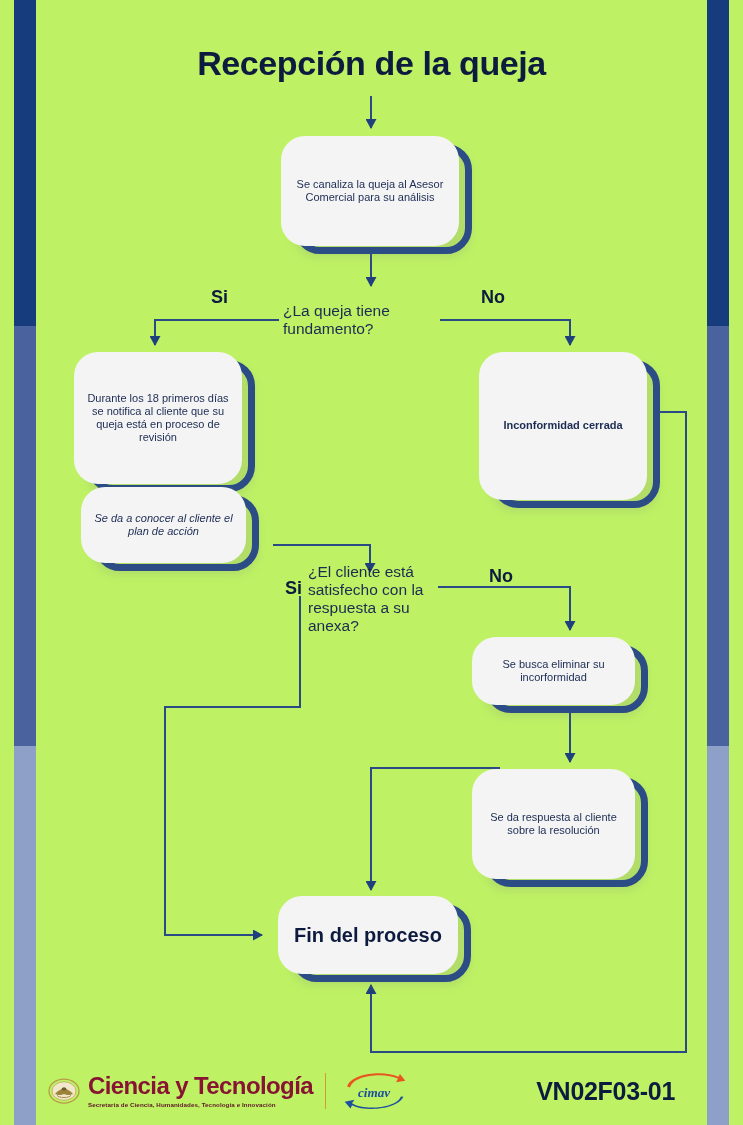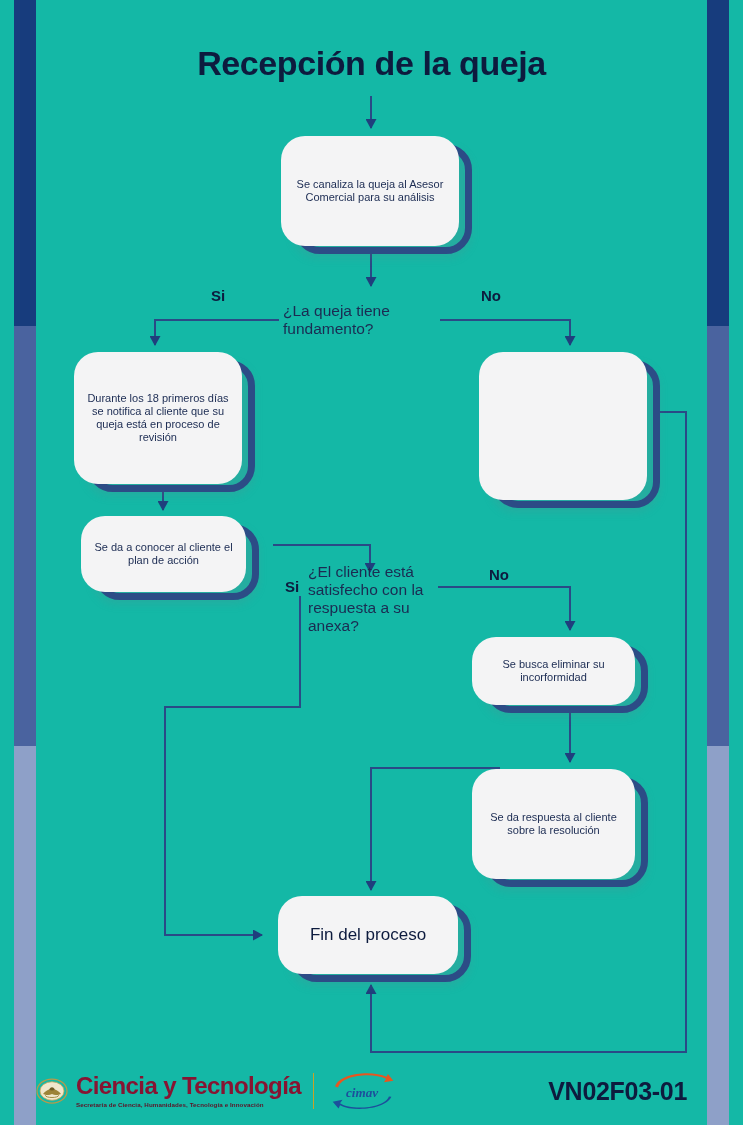--- a/index.html
+++ b/index.html
@@ -5,21 +5,21 @@
   * { box-sizing: border-box; margin: 0; padding: 0; }
   html, body {
     width: 743px; height: 1125px;
     background: #ffffff;
     font-family: "Liberation Sans", sans-serif;
     overflow: hidden;
   }
   #page {
     position: relative;
     width: 743px; height: 1125px;
-    background: #14b8a6;
+    background: #bef264;
   }
 
   
   .band { position: absolute; }
   .band-left  { left: 0; }
   .band-right { right: 0; }
   .band-a { background: #173c7d; }
   .band-b { background: #4a639f; }
   .band-c { background: #8ea0c8; }
 
@@ -76,66 +76,66 @@
     border-radius: 24px;
     display: flex;
     align-items: center;
     justify-content: center;
     text-align: center;
     color: #1b2b52;
     font-size: 11px;
     line-height: 1.2;
     padding: 6px 10px;
   }
-  .node .card.bold { font-weight: 400; color: #0d1b3e; font-size: 17px; text-align: center; }
+  .node .card.bold { font-weight: 700; color: #0d1b3e; font-size: 20px; text-align: center; }
   .node .card b { font-weight: 700; display: block; }
 
   
   .decision {
     position: absolute;
     text-align: left;
     color: #1b2b52;
     font-size: 15.5px;
     line-height: 1.16;
   }
 
   
   .branch-label {
     position: absolute;
     font-weight: 800;
-    font-size: 15px;
+    font-size: 18px;
     color: #0d1b3e;
   }
 
   
   #footer {
     position: absolute;
     left: 36px; right: 36px; bottom: 0; height: 68px;
     display: flex; align-items: center;
   }
-  #brand { display: flex; align-items: center; gap: 8px; }
+  #brand { display: flex; align-items: center; gap: 8px; margin-left: 12px; }
   #eagle { width: 32px; height: 32px; }
   #brand-text { display: flex; flex-direction: column; justify-content: center; }
   #brand-title {
     font-size: 24px; font-weight: 700; color: #861432;
     letter-spacing: -0.6px; line-height: 1;
   }
   #brand-sub {
     font-size: 6.2px; font-weight: 700; color: #5d1226;
     letter-spacing: 0.1px; margin-top: 3px;
   }
   #brand-divider {
     width: 1px; height: 36px; background: #c9a227; margin: 0 12px;
   }
   #cimav { width: 74px; height: 44px; }
   #doc-code {
     margin-left: auto;
     font-size: 25px; font-weight: 800; color: #0d1b3e;
     letter-spacing: -0.3px;
-    padding-right: 20px;
+    padding-right: 32px;
   }
 </style>
 </head>
 <body>
 
 <div id="page">
 
   <div class="band band-left  band-a edge-left-a"></div>
   <div class="band band-left  band-b edge-left-b"></div>
   <div class="band band-left  band-c edge-left-c"></div>
@@ -199,25 +199,26 @@
     <div class="shadow"></div>
     <div class="frame"></div>
     <div class="card">Durante los 18 primeros días se notifica al cliente que su queja está en proceso de revisión</div>
   </div>
 
   <div class="node" style="left:479px; top:352px; width:168px; height:148px;">
     <div class="shadow"></div>
     <div class="frame"></div>
     <div class="card">
       <div>
+        <b>Inconformidad cerrada</b>
       </div>
     </div>
   </div>
 
-  <div class="node" style="left:81px; top:516px; width:165px; height:76px;">
+  <div class="node" style="left:81px; top:487px; width:165px; height:76px;font-style:italic;">
     <div class="shadow"></div>
     <div class="frame"></div>
     <div class="card">Se da a conocer al cliente el plan de acción</div>
   </div>
 
   <div class="branch-label" style="left:285px; top:578px;">Si</div>
   <div class="branch-label" style="left:489px; top:566px;">No</div>
 
   <div class="decision" style="left:308px; top:563px; width:132px;">¿El cliente está satisfecho con la respuesta a su anexa?</div>
 

